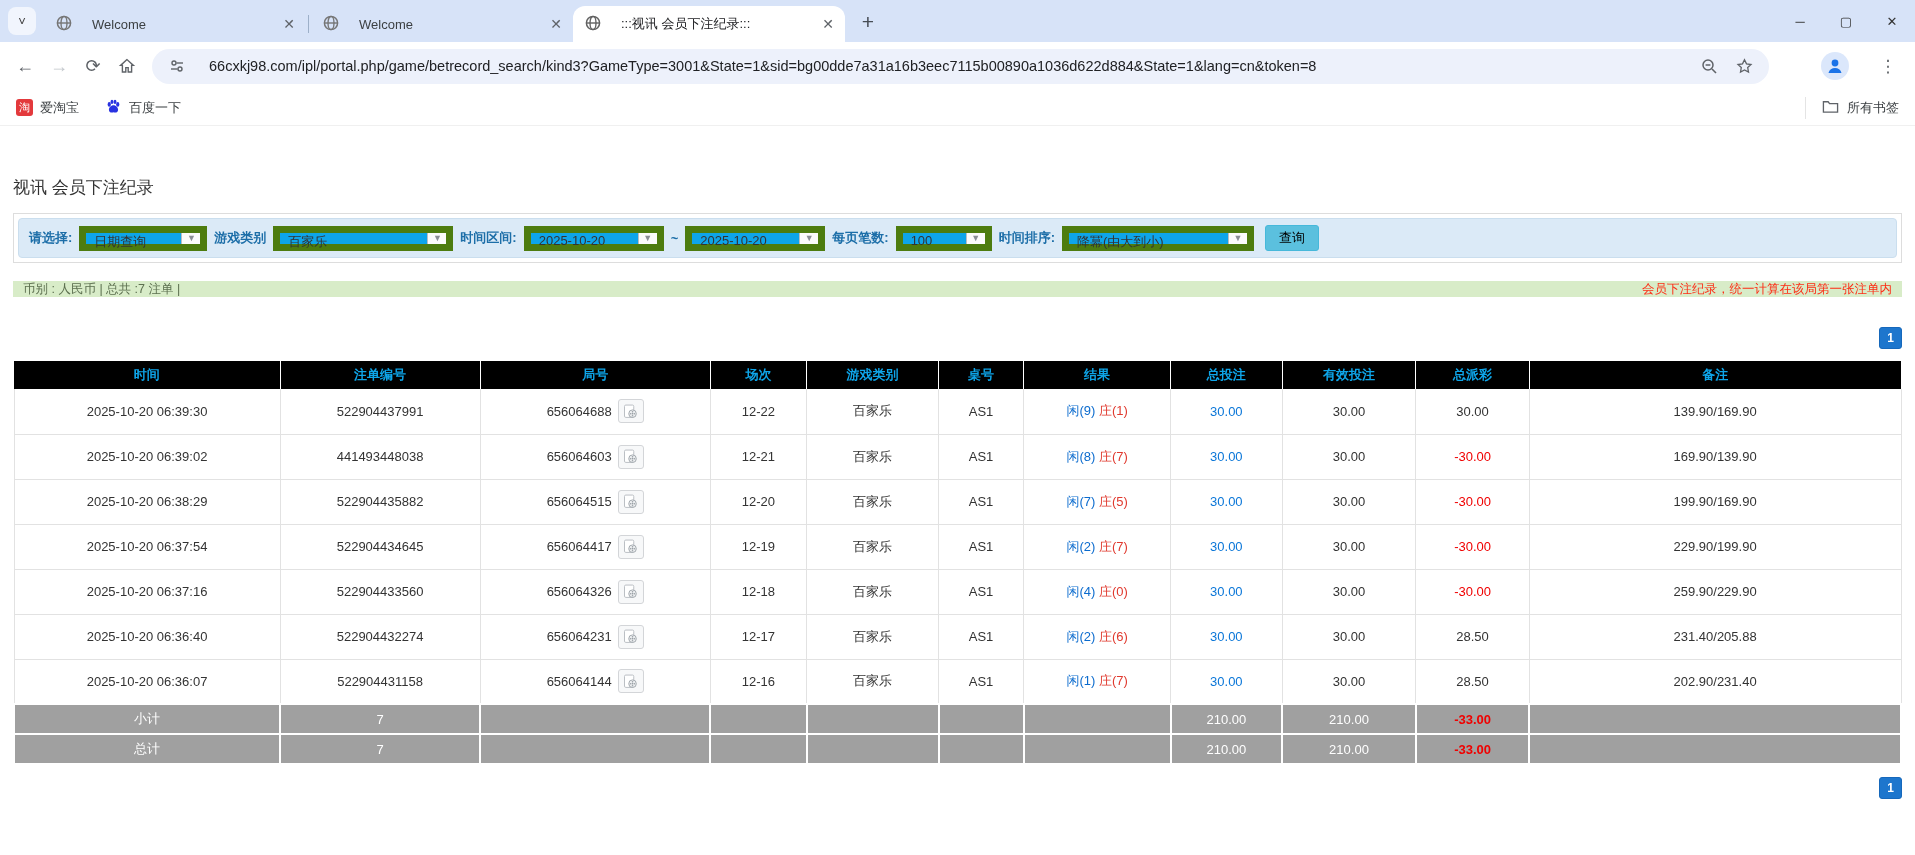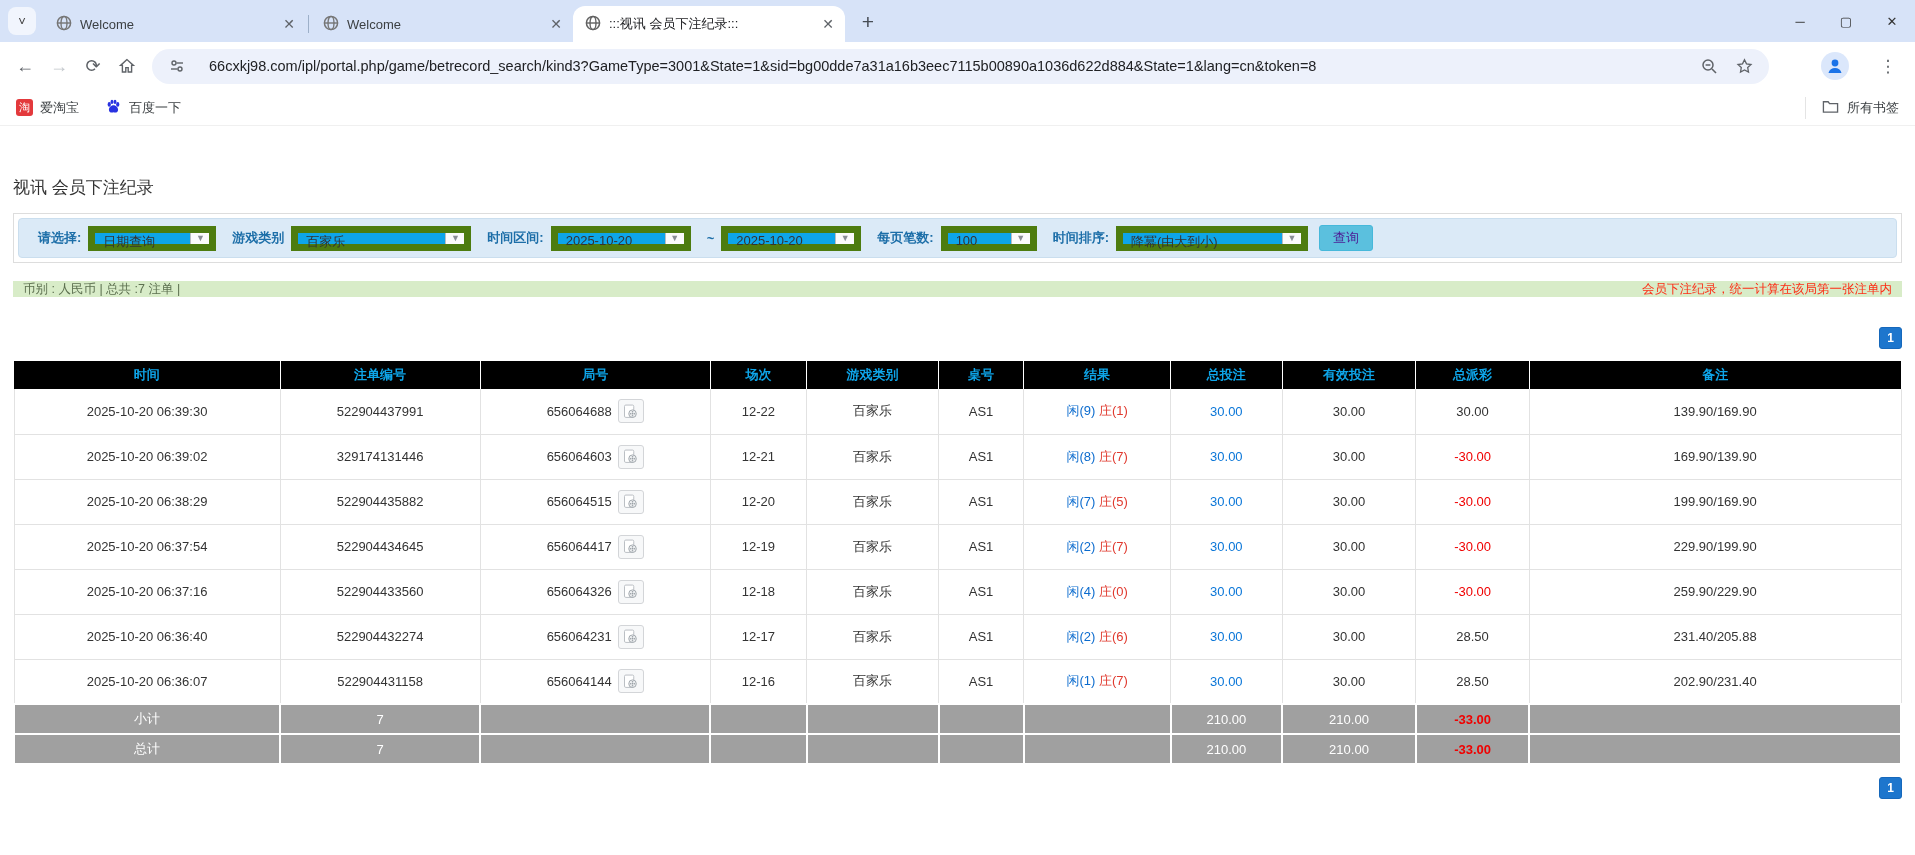--- a/index.html
+++ b/index.html
@@ -3,21 +3,21 @@
 <meta charset="utf-8">
 <style>
   * { margin:0; padding:0; box-sizing:border-box; }
   html,body { width:1915px; height:855px; overflow:hidden; background:#fff;
     font-family:"Liberation Sans","DejaVu Sans",sans-serif; }
 
   
   .tabstrip { height:42px; background:#d7e3f8; display:flex; align-items:flex-end; padding-left:8px; }
   .tab-search-btn { width:28px; height:28px; border-radius:8px; background:rgba(255,255,255,.65);
     border:none; color:#444; font-size:13px; margin:0 8px 7px 0; cursor:pointer; }
-  .tab { width:262px; height:36px; display:flex; align-items:center; gap:8px; padding:0 8px 0 12px;
+  .tab { width:262px; height:36px; display:flex; align-items:center; gap:20px; padding:0 8px 0 12px;
     font-size:13px; color:#3c4043; border-radius:12px 12px 0 0; }
   .tab.active { background:#fff; color:#202124; width:272px; }
   .tab .title { flex:1; white-space:nowrap; overflow:hidden; }
   .tab .close { border:none; background:none; color:#5f6368; font-size:14px; width:18px; height:18px;
     line-height:16px; border-radius:50%; cursor:pointer; }
   .tab-divider { width:1px; height:18px; background:#9db0c9; margin:0 2px 9px 2px; }
   .newtab-btn { border:none; background:none; font-size:21px; color:#474d55; width:30px; height:30px;
     margin:0 0 5px 8px; cursor:pointer; }
   .win-controls { margin-left:auto; display:flex; align-self:stretch; align-items:center; gap:0; }
   .win-btn { width:46px; height:42px; border:none; background:none; font-size:13px; color:#333; cursor:pointer; }
@@ -43,28 +43,28 @@
   .bm-right { margin-left:auto; display:flex; align-items:center; gap:8px; font-size:13px; color:#3c4043;
     cursor:pointer; border-left:1px solid #e4e4e4; padding-left:16px; height:22px; }
 
   
   .page { padding:50px 13px 0; }
   .page-title { font-size:17px; font-weight:400; color:#333; }
 
   .filter-outer { margin-top:14px; border:1px solid #ddd; background:#fff; padding:4px; }
   .filter-inner { background:#dbeaf7; border:1px solid #cadeee; border-radius:4px; height:40px;
     display:flex; align-items:center; padding:0 10px; gap:7px; font-size:13px; }
-  .f-label { color:#1c6ea8; font-weight:bold; white-space:nowrap;margin-left:9px; }
+  .f-label { color:#1c6ea8; font-weight:bold; white-space:nowrap; }
   .selectbox { display:flex; align-items:flex-start; background:#0ea5e9; border:7px solid #4d7c0f; height:25px;
     font-size:13px; color:#333; cursor:pointer; }
   .selectbox .val { padding:0 8px; flex:1; white-space:nowrap; }
   .selectbox .arrow { width:19px; align-self:stretch; border-left:1px solid #b9bdc2; background:#fbfbfb;
     color:#8a8e94; font-size:9px; display:flex; align-items:center; justify-content:center; }
   .w-select { width:128px; } .w-game { width:180px; } .w-date { width:140px; } .w-size { width:96px; } .w-sort { width:192px; }
-  .query-btn { background:#5bc0de; border:1px solid #46b8da; color:#4c1d95; font-size:13px; height:26px;
+  .query-btn { background:#5bc0de; border:1px solid #46b8da; color:#000000; font-size:13px; height:26px;
     padding:0 13px; border-radius:3px; cursor:pointer; margin-left:4px; }
 
   .summary-bar { margin-top:18px; height:16px; background:#d8ecc8; display:flex; align-items:center;
     justify-content:space-between; padding:0 10px; font-size:12.5px; }
   .summary-bar .left { color:#5d7050; }
   .summary-bar .right { color:#fd2c15; }
 
   .pag-row { display:flex; justify-content:flex-end; }
   .pag-top { margin:30px 0 12px; }
   .pag-bottom { margin:12px 0 20px; }
@@ -310,21 +310,21 @@
           <td>百家乐</td>
           <td>AS1</td>
           <td><span class="res-player">闲(9)</span> <span class="res-banker">庄(1)</span></td>
           <td><a class="bet-link">30.00</a></td>
           <td>30.00</td>
           <td><span class="">30.00</span></td>
           <td>139.90/169.90</td>
         </tr>
         <tr>
           <td>2025-10-20 06:39:02</td>
-          <td>329174131446</td>
+          <td>441493448038</td>
           <td><span class="round-wrap">656064603<button class="video-btn">
                 <svg width="15" height="15" viewBox="0 0 16 17">
                   <rect x="1.2" y="1.2" width="10.5" height="14" rx="1.5" fill="#fff" stroke="#b9bdc2" stroke-width="1.1"></rect>
                   <circle cx="10.3" cy="11" r="4.3" fill="#eef0f2" stroke="#9aa0a6" stroke-width="1"></circle>
                   <circle cx="10.3" cy="11" r="1" fill="#9aa0a6"></circle>
                   <circle cx="10.3" cy="8.7" r=".9" fill="#9aa0a6"></circle>
                   <circle cx="8" cy="11" r=".9" fill="#9aa0a6"></circle>
                   <circle cx="10.3" cy="13.3" r=".9" fill="#9aa0a6"></circle>
                   <circle cx="12.6" cy="11" r=".9" fill="#9aa0a6"></circle>
                 </svg>

